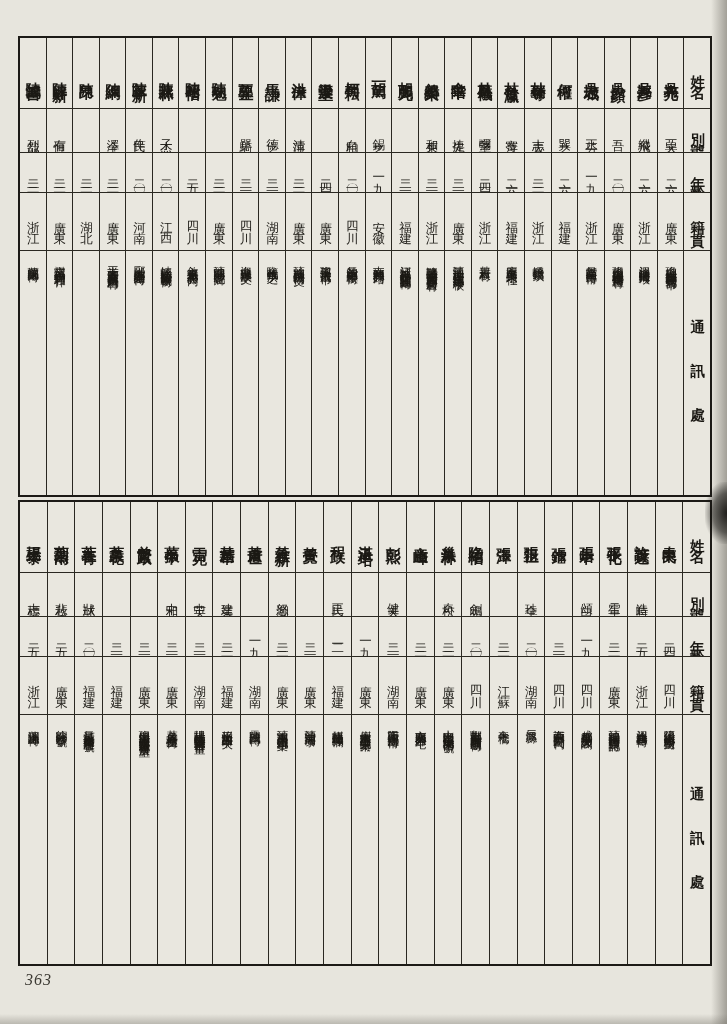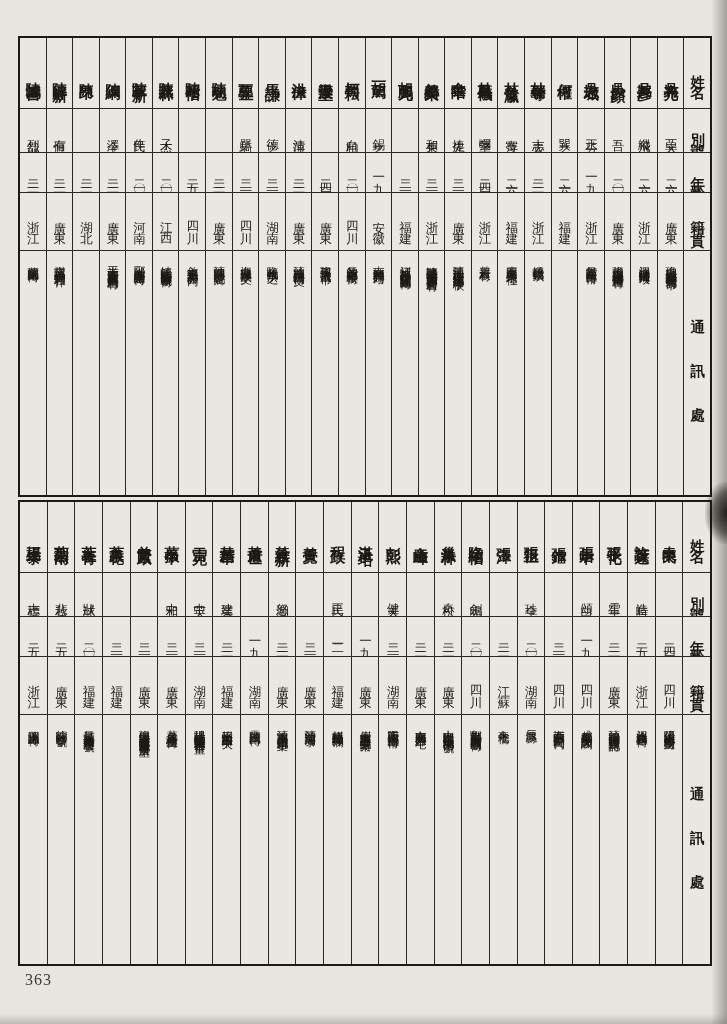--- a/index.html
+++ b/index.html
@@ -53,21 +53,21 @@
   
   .header-col .cell{align-items:center;padding-top:0;}
   .header-col .vtext{font-weight:bold;font-size:14.5px;height:auto;line-height:normal;}
   .header-col .cell-name .vtext,
   .header-col .cell-alias .vtext,
   .header-col .cell-age .vtext{letter-spacing:9px;}
   .header-col .cell-origin .vtext{letter-spacing:14px;}
   .header-col .cell-address .vtext{letter-spacing:44px;}
   .page-number{
     position:absolute;left:25px;top:971px;
-    font-size:16px;color:#3c3a33;letter-spacing:1px;
+    font-size:16px;font-style:italic;color:#3c3a33;letter-spacing:1px;
   }
   
   .scan-shadow-right{
     position:absolute;top:0;right:0;width:16px;height:1024px;
     background:linear-gradient(to left, rgba(105,102,94,0.55), rgba(105,102,94,0));
     pointer-events:none;
   }
   .scan-blob{
     position:absolute;right:-4px;top:482px;width:26px;height:62px;
     background:radial-gradient(ellipse at 85% 50%, rgba(18,17,14,0.9) 0%, rgba(18,17,14,0.55) 45%, rgba(18,17,14,0) 75%);

